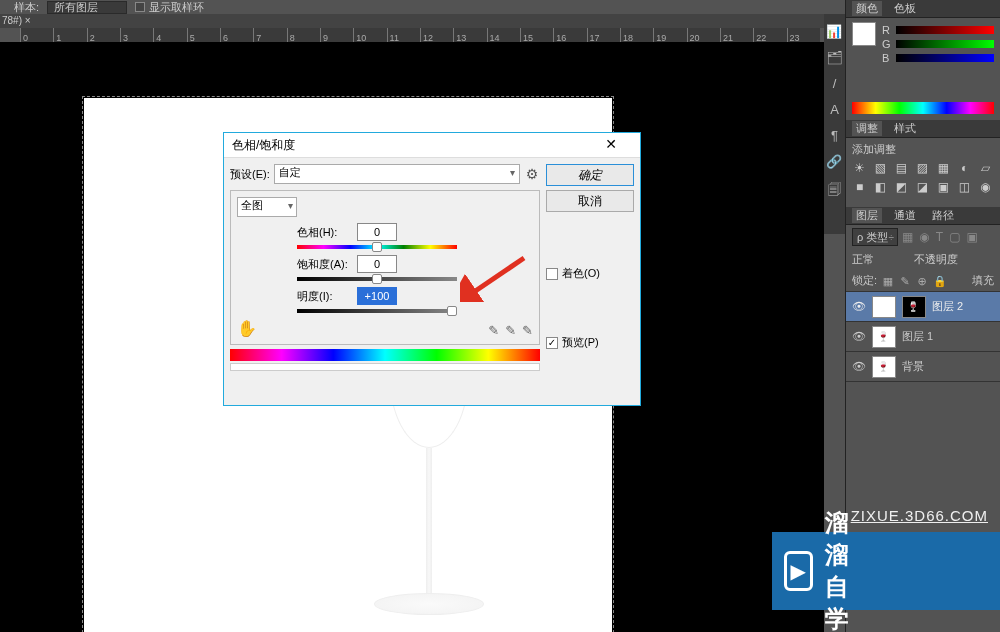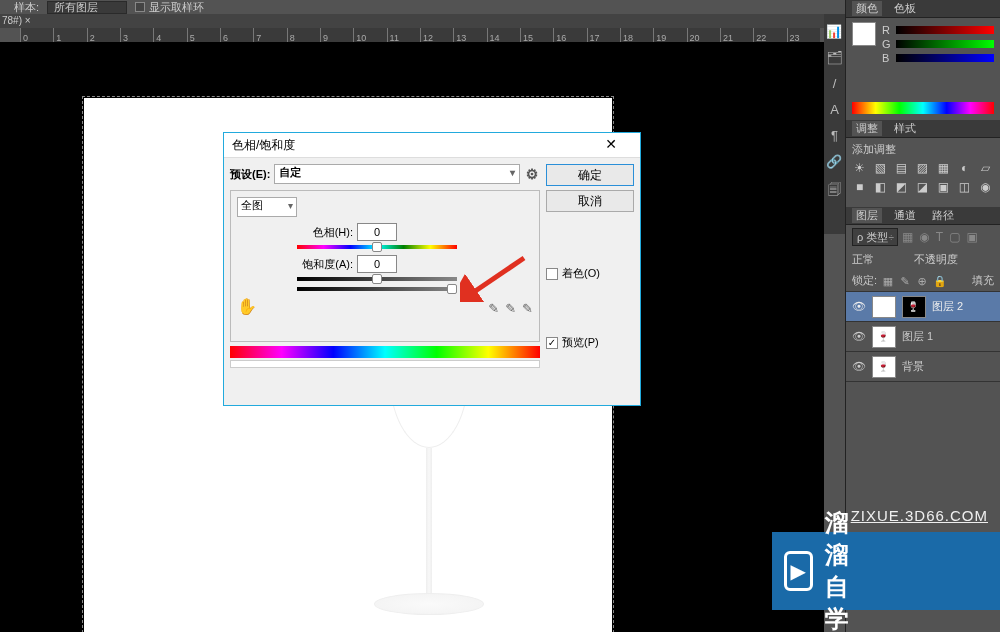--- a/index.html
+++ b/index.html
@@ -32,33 +32,33 @@
 
   
   .dialog { position: absolute; top: 132px; left: 223px; width: 418px; height: 274px; background: #f0f0f0; border: 1px solid #22aadd; z-index: 20; }
   .dialog-title { height: 25px; background: #fff; border-bottom: 1px solid #ddd; display: flex; align-items: center; justify-content: space-between; padding: 0 20px 0 8px; font-size: 12px; }
   .dialog-close { width: 18px; height: 18px; font-size: 14px; text-align: center; }
   .dialog-body { padding: 6px 6px 6px 6px; display: flex; gap: 6px; }
   .dialog-left { flex: 1; }
   .dialog-right { width: 88px; display: flex; flex-direction: column; gap: 4px; }
 
   .btn { height: 22px; font-size: 12px; background: #e9e9e9; border: 1px solid #aaa; text-align: center; line-height: 20px; }
-  .btn.primary { border: 1px solid #2a8fd8; }
+  .btn.primary { border: 1px solid #2a8fd8; font-style: italic; }
   .gear { font-size: 14px; color: #555; width: 16px; text-align: center; }
 
-  .preset-row { display: flex; align-items: center; gap: 4px; font-size: 11px; margin-bottom: 6px; font-weight: bold; }
+  .preset-row { display: flex; align-items: center; gap: 4px; font-size: 11px; margin-bottom: 6px; }
   .preset-row .combo { flex: 1; height: 20px; border: 1px solid #aaa; background: #fff; padding: 0 4px; font-size: 11px; position: relative; }
   .preset-row .combo::after { content: "▾"; position: absolute; right: 4px; top: 2px; color: #666; font-size: 10px; }
 
   .panel { border: 1px solid #bbb; padding: 6px; min-height: 152px; position: relative; }
   .range-select { width: 60px; height: 20px; border: 1px solid #aaa; background: #fff; font-size: 11px; padding: 0 3px; position: relative; margin-bottom: 6px; }
   .range-select::after { content: "▾"; position: absolute; right: 3px; top: 2px; color: #666; font-size: 10px; }
 
   .slider-row { display: flex; align-items: center; gap: 4px; margin: 2px 0 0 60px; font-size: 11px; }
-  .slider-row label { width: 56px; text-align: right; }
+  .slider-row label { width: 56px; }
   .slider-row input { width: 40px; height: 18px; border: 1px solid #888; font-size: 11px; text-align: center; }
   .slider-row input.sel { background: #2a6fd8; color: #fff; border-color: #2a6fd8; }
   .slider-track { margin: 2px 0 6px 60px; width: 160px; height: 8px; position: relative; }
   .slider-track.hue { background: linear-gradient(90deg, red, magenta, blue, cyan, green, yellow, red); height: 4px; margin-top: 4px; }
   .slider-track.sat, .slider-track.light { background: linear-gradient(90deg, #000, #888); height: 4px; margin-top: 4px; }
   .slider-thumb { position: absolute; width: 10px; height: 10px; background: #fff; border: 1px solid #888; border-radius: 2px; top: -3px; }
   .slider-thumb.center { left: 75px; }
   .slider-thumb.right { left: 150px; }
 
   .eyedroppers { display: flex; gap: 6px; justify-content: flex-end; margin-top: 4px; font-size: 13px; color: #666; }
@@ -199,20 +199,24 @@
         </div>
 
         <div class="slider-row">
           <label>饱和度(A):</label>
           <input value="0" style="">
         </div>
         <div class="slider-track sat">
           <div class="slider-thumb center"></div>
         </div>
 
+        <div class="slider-row">
+          <label>明度(I):</label>
+          <input class="sel" value="+100" style="">
+        </div>
         <div class="slider-track light">
           <div class="slider-thumb right"></div>
         </div>
 
         <div style="display:flex; justify-content:space-between; align-items:center; margin-top:4px;">
           <span class="hand-icon">✋</span>
           <div class="eyedroppers">
             <span>✎</span>
             <span>✎</span>
             <span>✎</span>

